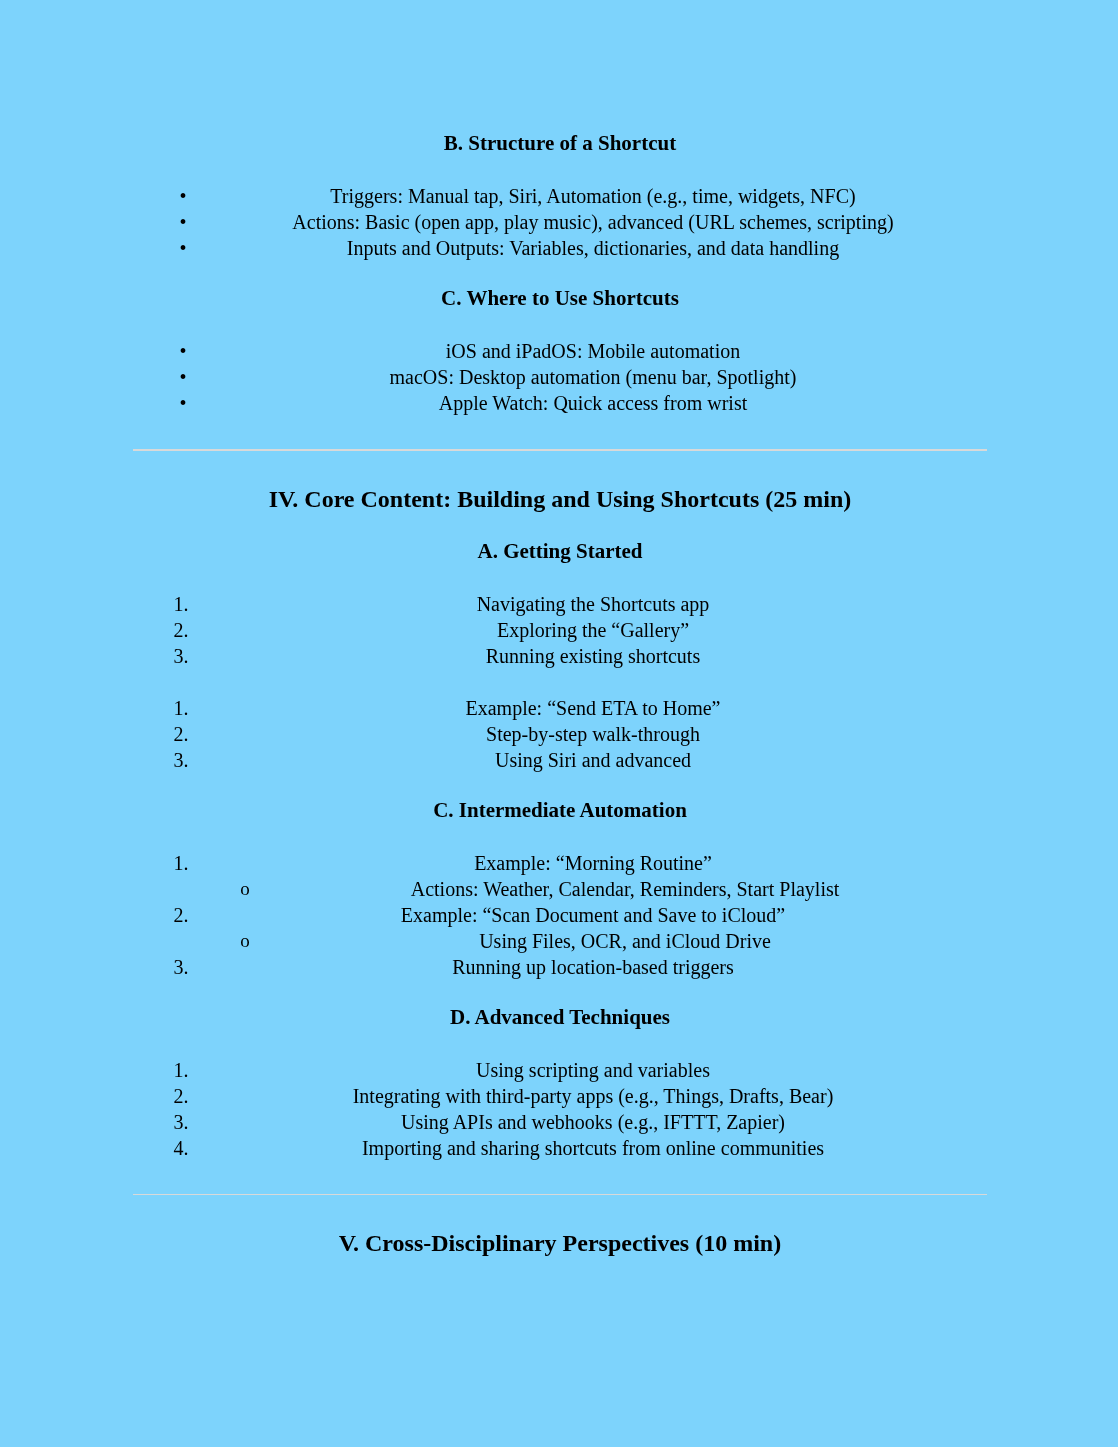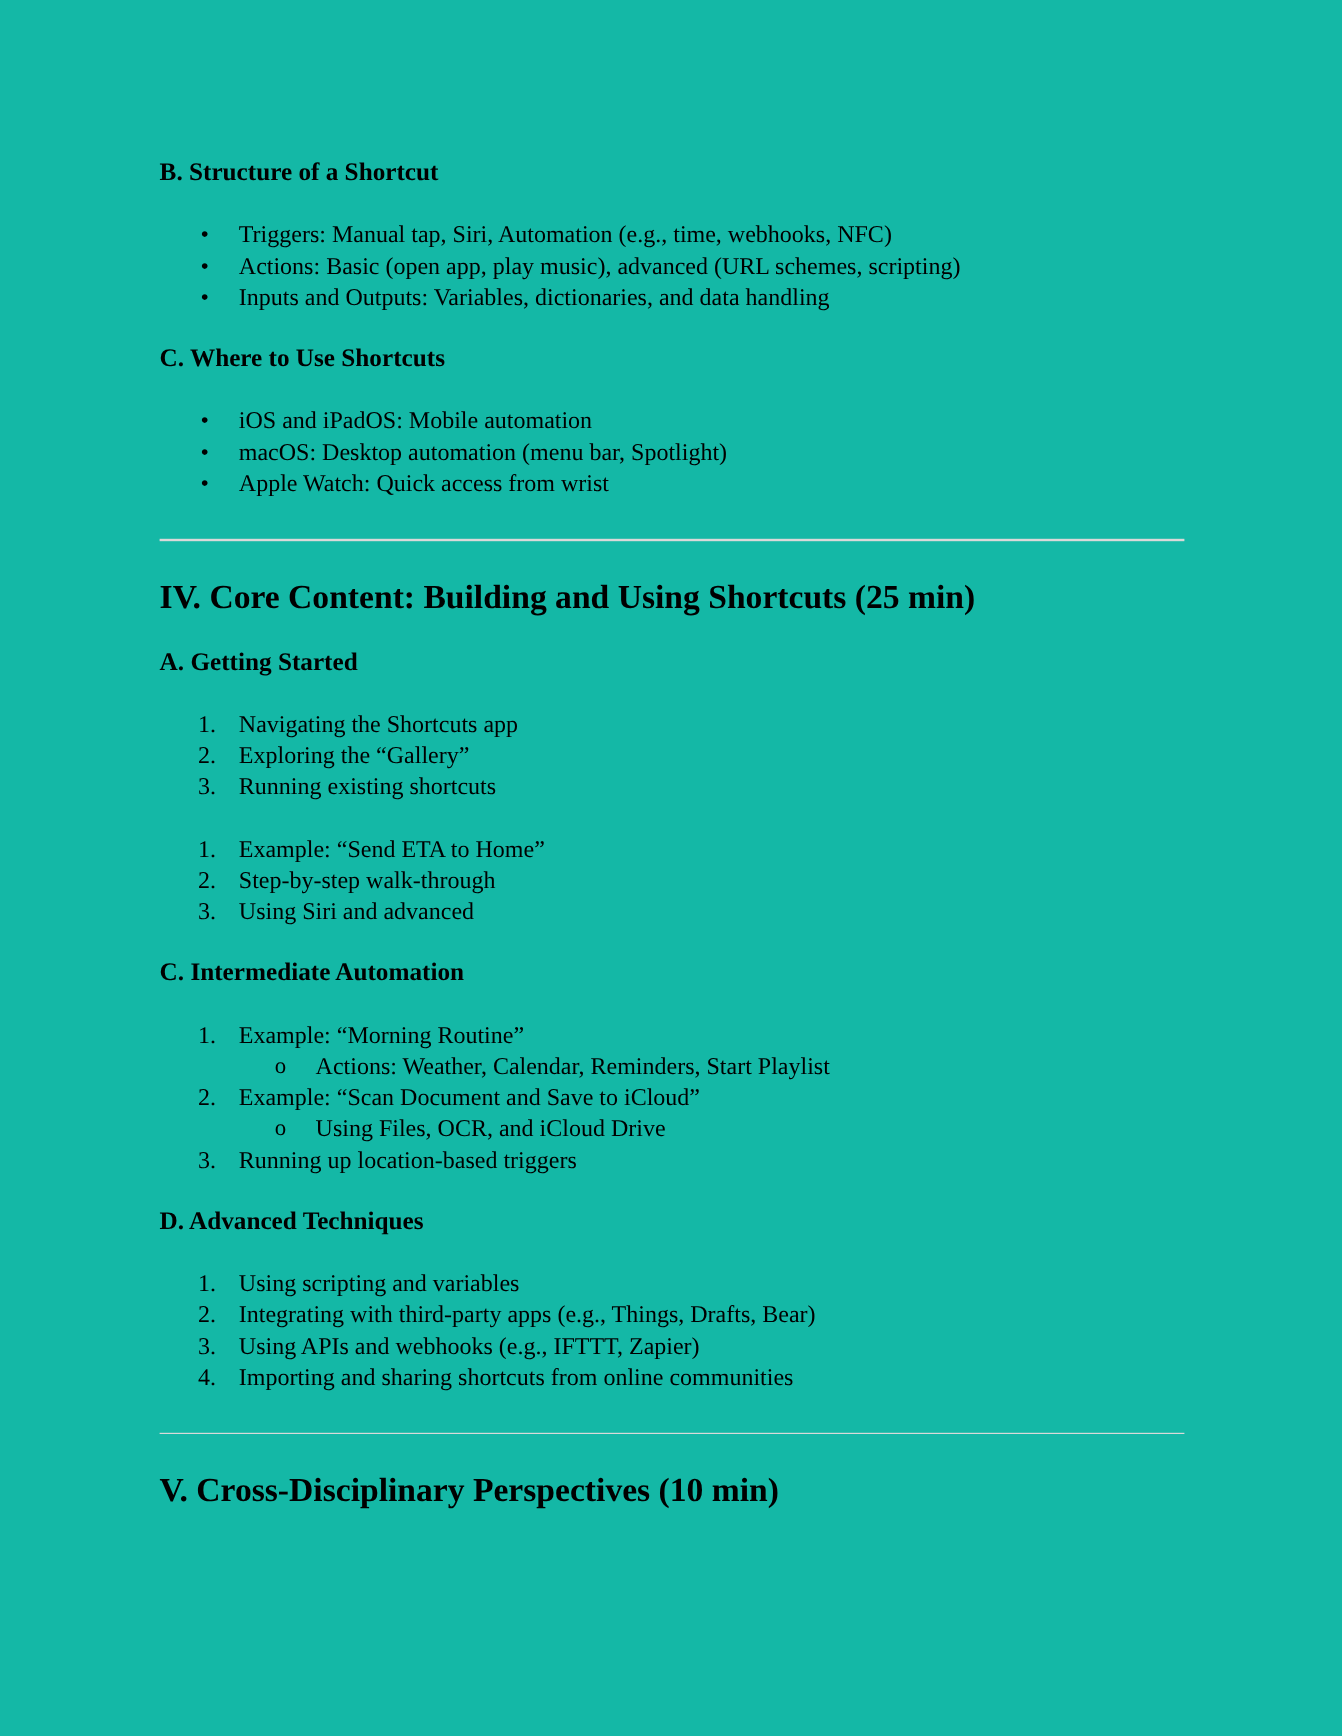--- a/index.html
+++ b/index.html
@@ -7,24 +7,25 @@
   body {
     width: 1118px; height: 1447px;
     background: #ffffff;
     overflow: hidden;
   }
   .page {
     width: 1118px; height: 1447px;
     padding: 130px 131px 0 133px;
     font-family: "Liberation Serif", serif;
     color: #000000;
-    background: #14b8a6;
+    background: #7dd3fc;
+    text-align: center;
   }
   h2 {
-    font-size: 28px; line-height: 30px;
+    font-size: 24px; line-height: 30px;
     font-weight: bold; margin: 33px 0 0 0;
   }
   h3 {
     font-size: 21px; line-height: 27px;
     font-weight: bold; margin: 24px 0 0 0;
   }
   h3.first { margin-top: 0; }
   .doc-list {
     list-style: none;
     margin: 26px 0 0 0; padding: 0;
@@ -52,21 +53,21 @@
 </style>
 </head>
 <body>
 
 <div class="page">
 
   <h3 class="first">B. Structure of a Shortcut</h3>
   <ul class="doc-list">
     <li class="bullet">
       <span class="marker">•</span>
-      <span>Triggers: Manual tap, Siri, Automation (e.g., time, webhooks, NFC)</span>
+      <span>Triggers: Manual tap, Siri, Automation (e.g., time, widgets, NFC)</span>
     </li>
     <li class="bullet">
       <span class="marker">•</span>
       <span>Actions: Basic (open app, play music), advanced (URL schemes, scripting)</span>
     </li>
     <li class="bullet">
       <span class="marker">•</span>
       <span>Inputs and Outputs: Variables, dictionaries, and data handling</span>
     </li>
   </ul>

